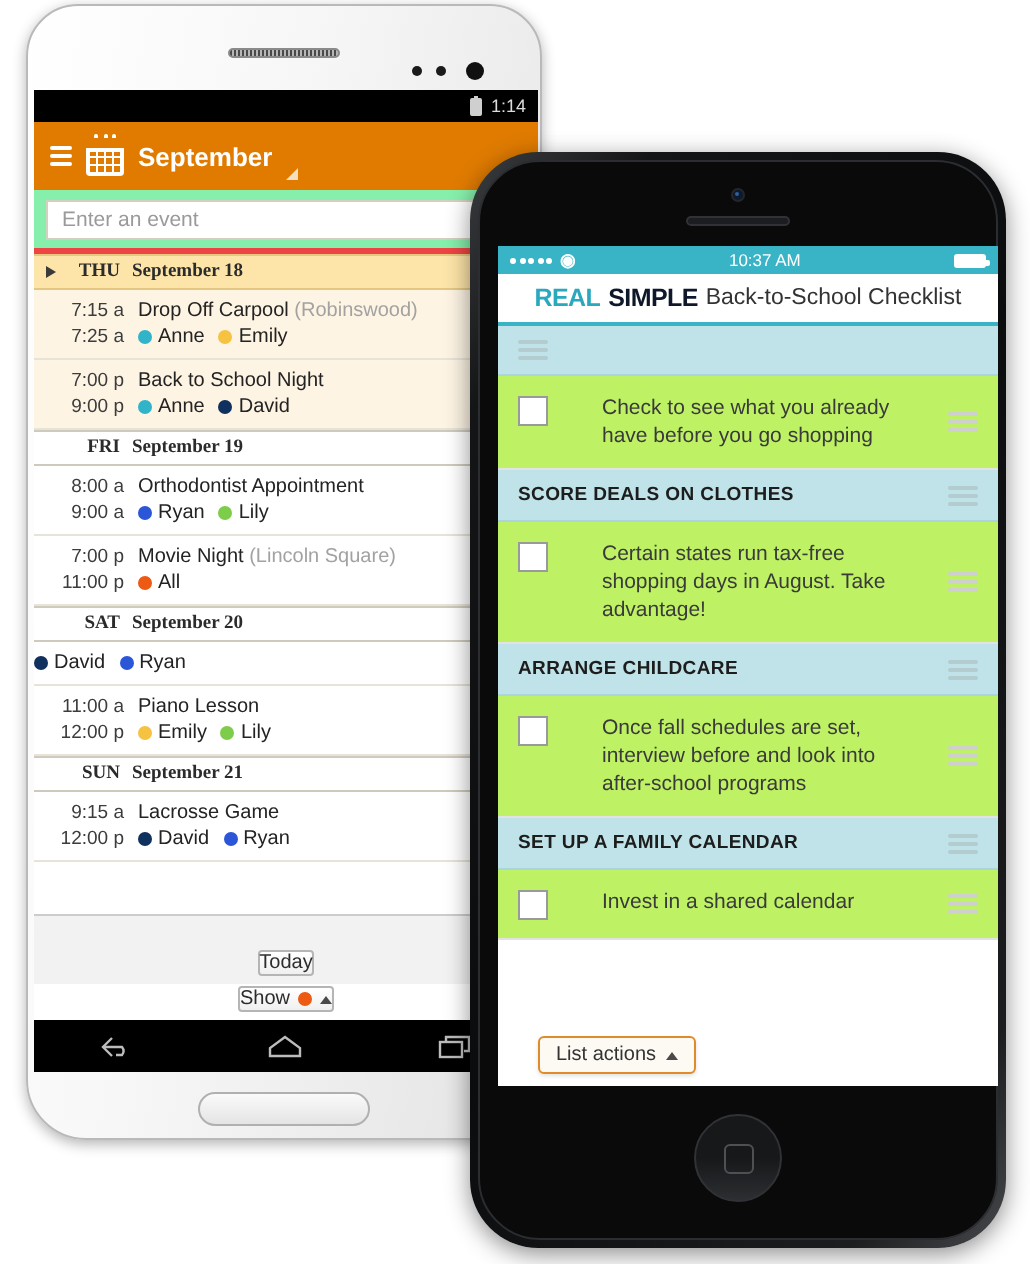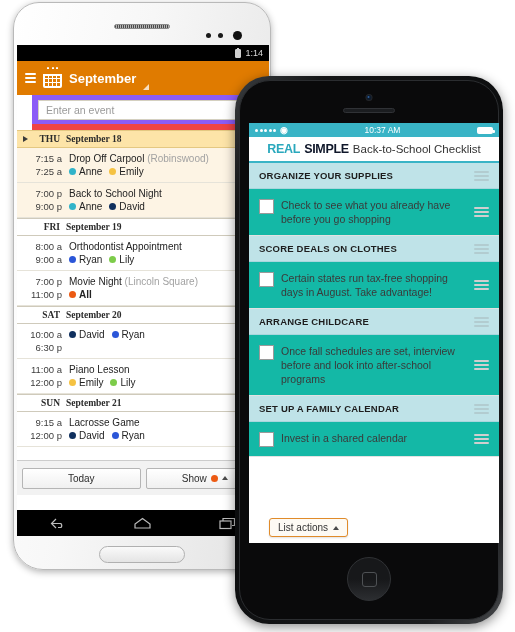--- a/index.html
+++ b/index.html
@@ -72,21 +72,21 @@
   .cal-ico .grid {
     position:absolute; left:2px; right:2px; top:7px; bottom:2px;
     display:grid; grid-template-columns:repeat(4,1fr); grid-template-rows:repeat(3,1fr); gap:1px;
   }
   .cal-ico .grid i { background:#e07b00; }
   .month-title { color:#fff; font-size:13px; font-weight:bold; }
   .month-caret {
     width:0;height:0;border-left:6px solid transparent;border-bottom:6px solid rgba(255,255,255,.75);
     align-self:flex-end; margin-bottom:5px;
   }
-  .and-input-wrap { background:#8b5cf6; padding:5px 6px 4px 6px; border-bottom:6px solid #ef4444;margin-left:15px; }
+  .and-input-wrap { background:#86efac; padding:5px 6px 4px 6px; border-bottom:3px solid #ef4444; }
   .and-input {
     background:#fff; border:1px solid #d4d0c0; height:20px;
     display:flex; align-items:center; padding:0 7px;
     font-size:10.5px; color:#9a9a9a;
   }
   .and-list { height:330px; overflow:hidden; background:#fff; position:relative; }
   .day-hdr {
     display:flex; align-items:center; gap:6px; padding:3px 6px;
     font-size:9.5px; font-weight:bold; color:#2b2b2b;
     border-top:1px solid #cfcabb; border-bottom:1px solid #cfcabb;
@@ -104,21 +104,21 @@
   .ev-times { width:52px; text-align:right; padding-right:7px; font-size:9.5px; color:#3c3c3c; line-height:13px; flex:none; }
   .ev-body { flex:1; min-width:0; }
   .ev-title { font-size:10px; color:#232323; line-height:13px; white-space:nowrap; overflow:hidden; }
   .ev-loc { color:#a2a2a2; }
   .ev-people { font-size:10px; color:#232323; line-height:13px; display:flex; align-items:center; gap:3px; flex-wrap:wrap; }
   .dot { width:7px; height:7px; border-radius:50%; display:inline-block; flex:none; }
   .ev-scroll { position:absolute; right:1px; width:3px; background:#8d8d8d; border-radius:2px; }
 
   .and-btnbar {
     height:30px; background:#f2f2f2; border-top:1px solid #cccccc;
-    display:flex; align-items:center; justify-content:space-around; padding:17px 5px; gap:5px;
+    display:flex; align-items:center; justify-content:space-around; padding:17px 5px; gap:5px;flex-direction:column;
   }
   .and-btn {
     flex:1; height:21px; background:linear-gradient(#ffffff,#f0f0f0);
     border:1px solid #b5b5b5; border-radius:2px;
     display:flex; align-items:center; justify-content:center; gap:4px;
     font-size:10px; color:#2d2d2d;
   }
   .caret-up { width:0;height:0;border-left:3.5px solid transparent;border-right:3.5px solid transparent;border-bottom:4.5px solid #4a4a4a; }
   .and-nav {
     position:absolute; left:3px; top:507px; width:252px; height:26px; background:#000;
@@ -177,22 +177,22 @@
   .sec-hdr {
     background:#bfe3e8; padding:7px 10px;
     display:flex; align-items:center; justify-content:space-between;
     font-size:9.5px; font-weight:bold; color:#1d1d1d; letter-spacing:.2px;
     border-bottom:1px solid #a9d6dd;
   }
   .grip { display:flex; flex-direction:column; gap:2px; width:15px; flex:none; }
   .grip i { height:2px; background:#cfcfcf; border-radius:1px; display:block; }
   .grip.dark i { background:#b2ccd0; }
   .chk-item {
-    display:flex; align-items:flex-start; gap:7px; padding:9px 10px;
-    border-bottom:1px solid #e2e2e2; background:#14b8a6;
+    display:flex; align-items:flex-start; gap:27px; padding:9px 10px;
+    border-bottom:1px solid #e2e2e2; background:#bef264;
   }
   .chkbox { width:15px; height:15px; border:1px solid #9a9a9a; background:#fff; flex:none; margin-top:1px; }
   .chk-text { flex:1; font-size:10.5px; line-height:14px; color:#3a3a3a; }
   .grip-wrap { display:flex; align-items:center; align-self:center; }
 
   .list-actions {
     position:absolute; left:20px; bottom:6px;
     background:#fdfaf4; border:1px solid #e08b2a; border-radius:3px;
     padding:3px 8px; font-size:10px; color:#333;
     display:flex; align-items:center; gap:5px;
@@ -323,34 +323,30 @@
           </div>
           <div class="ev-row">
             <div class="ev-times">
               <div>7:00 p</div>
               <div>11:00 p</div>
             </div>
             <div class="ev-body">
               <div class="ev-title"><span>Movie Night</span><span class="ev-loc"> (Lincoln Square)</span></div>
               <div class="ev-people">
                 <span class="dot" style="background: rgb(236, 90, 19);"></span>
-                <span style="margin-right: 16px; font-weight: bold;">All</span>
+                <span style="margin-right: 16px;">All</span>
               </div>
             </div>
           </div>
           <div class="day-hdr">
             <span class="day-arrow" style="visibility: hidden;"></span>
             <span class="day-abbr">SAT</span>
             <span>September 20</span>
           </div>
           <div class="ev-row">
-            <div class="ev-times">
-              <div>10:00 a</div>
-              <div>6:30 p</div>
-            </div>
             <div class="ev-body">
               <div class="ev-people">
                 <span class="dot" style="background: rgb(16, 48, 94);"></span>
                 <span style="margin-right: 4px;">David</span>
                 <span class="dot" style="background: rgb(43, 86, 216);"></span>
                 <span style="margin-right: 4px;">Ryan</span>
               </div>
             </div>
           </div>
           <div class="ev-row">
@@ -442,21 +438,20 @@
         </div>
 
         <div class="ip-brandbar">
           <span class="b-real">REAL</span>
           <span class="b-simple">SIMPLE</span>
           <span class="b-rest">Back-to-School Checklist</span>
         </div>
 
         <div class="ip-body" id="ip-body">
             <div class="sec-hdr">
-              <span>ORGANIZE YOUR SUPPLIES</span>
               <span class="grip dark">
                 <i></i>
                 <i></i>
                 <i></i>
               </span>
             </div>
             <div class="chk-item">
               <span class="chkbox"></span>
               <span class="chk-text">Check to see what you already have before you go shopping</span>
               <span class="grip-wrap">

